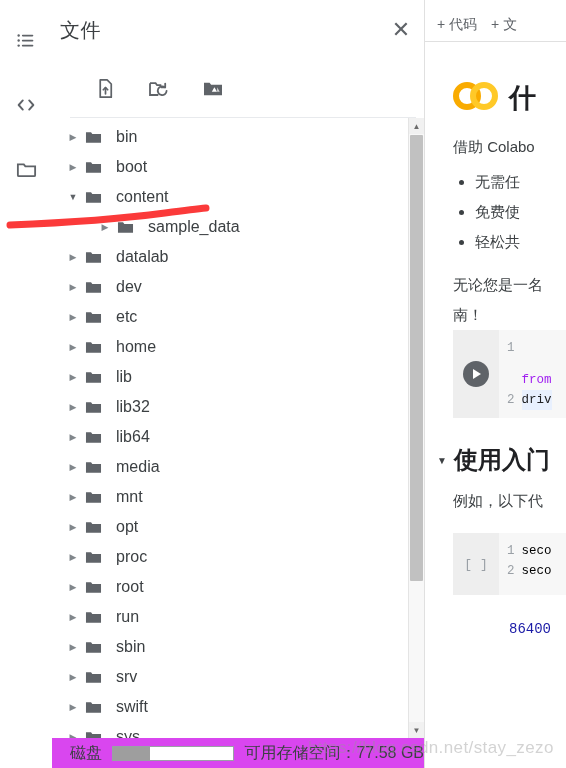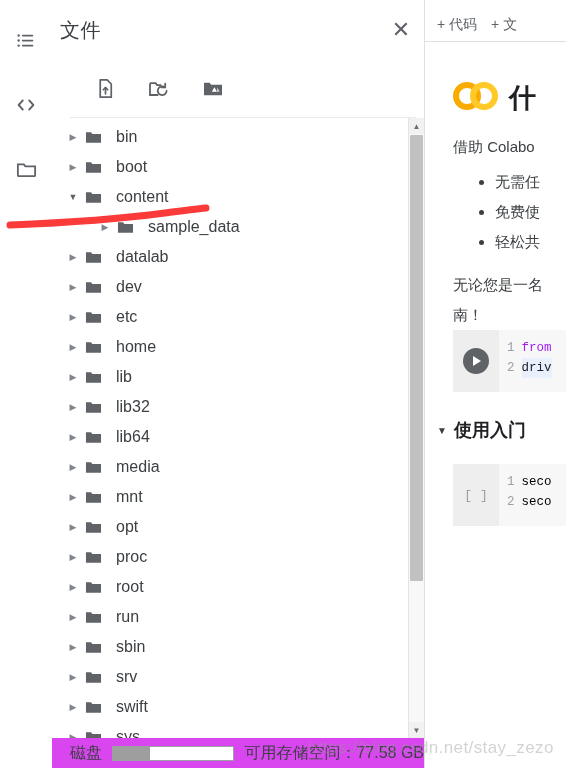--- a/index.html
+++ b/index.html
@@ -219,21 +219,20 @@
     color: #3c4043;
     white-space: nowrap;
     margin-bottom: 16px;
   }
   .nb-list { margin: 0 0 18px 0; padding-left: 22px; }
   .nb-list li {
     font-size: 15px;
     color: #3c4043;
     white-space: nowrap;
     margin-bottom: 11px;
-    margin-left: 20px;
   }
   .nb-para2 { font-size: 15px; color: #3c4043; line-height: 30px; }
 
   .code-cell {
     display: flex;
     align-items: stretch;
     background: #f7f7f7;
     border-radius: 3px;
     margin: 0 0 26px 0;
     min-height: 62px;
@@ -261,31 +260,31 @@
   .cell-code {
     flex: 1 1 auto;
     padding: 8px 0 8px 8px;
     font-family: "Liberation Mono", "DejaVu Sans Mono", monospace;
     font-size: 12.5px;
     line-height: 20px;
     background: #f7f7f7;
   }
   .code-line { white-space: nowrap; display: flex; gap: 7px; }
   .ln { color: #9aa0a6; }
-  .tok-kw { color: #a020f0; }
+  .tok-kw { color: #a020f0; margin-top: 32px; }
   .tok-plain { color: #202124; background: #e8f0fe; }
 
   .sec-head {
     display: flex;
     align-items: center;
     gap: 7px;
     margin: 0 0 16px -16px;
   }
   .sec-tri { color: #3c4043; font-size: 10px; }
-  .sec-title { font-size: 18px; font-weight: bold; color: #202124; white-space: nowrap; }
+  .sec-title { font-size: 24px; font-weight: bold; color: #202124; white-space: nowrap; }
 
   .cell-out {
     font-family: "Liberation Mono", monospace;
     font-size: 14px;
     color: #1a1aa6;
     padding-left: 56px;
   }
 
   
   .red-stroke {
@@ -623,37 +622,39 @@
             <span class="tok-plain">driv</span>
           </div>
         </div>
       </div>
 
       <div class="sec-head">
         <span class="sec-tri">▼</span>
         <span class="sec-title">使用入门</span>
       </div>
 
+      <div class="nb-para">例如，以下代</div>
 
       <div class="code-cell" style="margin-top:22px;">
         <div class="cell-gutter">
           <span class="cell-idle">[ ]</span>
         </div>
         <div class="cell-code">
           <div class="code-line">
             <span class="ln">1</span>
             <span>seco</span>
           </div>
           <div class="code-line">
             <span class="ln">2</span>
             <span>seco</span>
           </div>
         </div>
       </div>
 
+      <div class="cell-out">86400</div>
     </div>
   </div>
 
   <svg class="red-stroke" viewBox="0 0 230 40" preserveAspectRatio="none">
     <path d="M10 29 C 60 27, 120 23, 165 17 C 180 15, 195 13, 206 12" stroke="#FB3A3A" stroke-width="7" fill="none" stroke-linecap="round"></path>
   </svg>
 
   <div class="watermark">https://blog.csdn.net/stay_zezo</div>
 </div>
 

